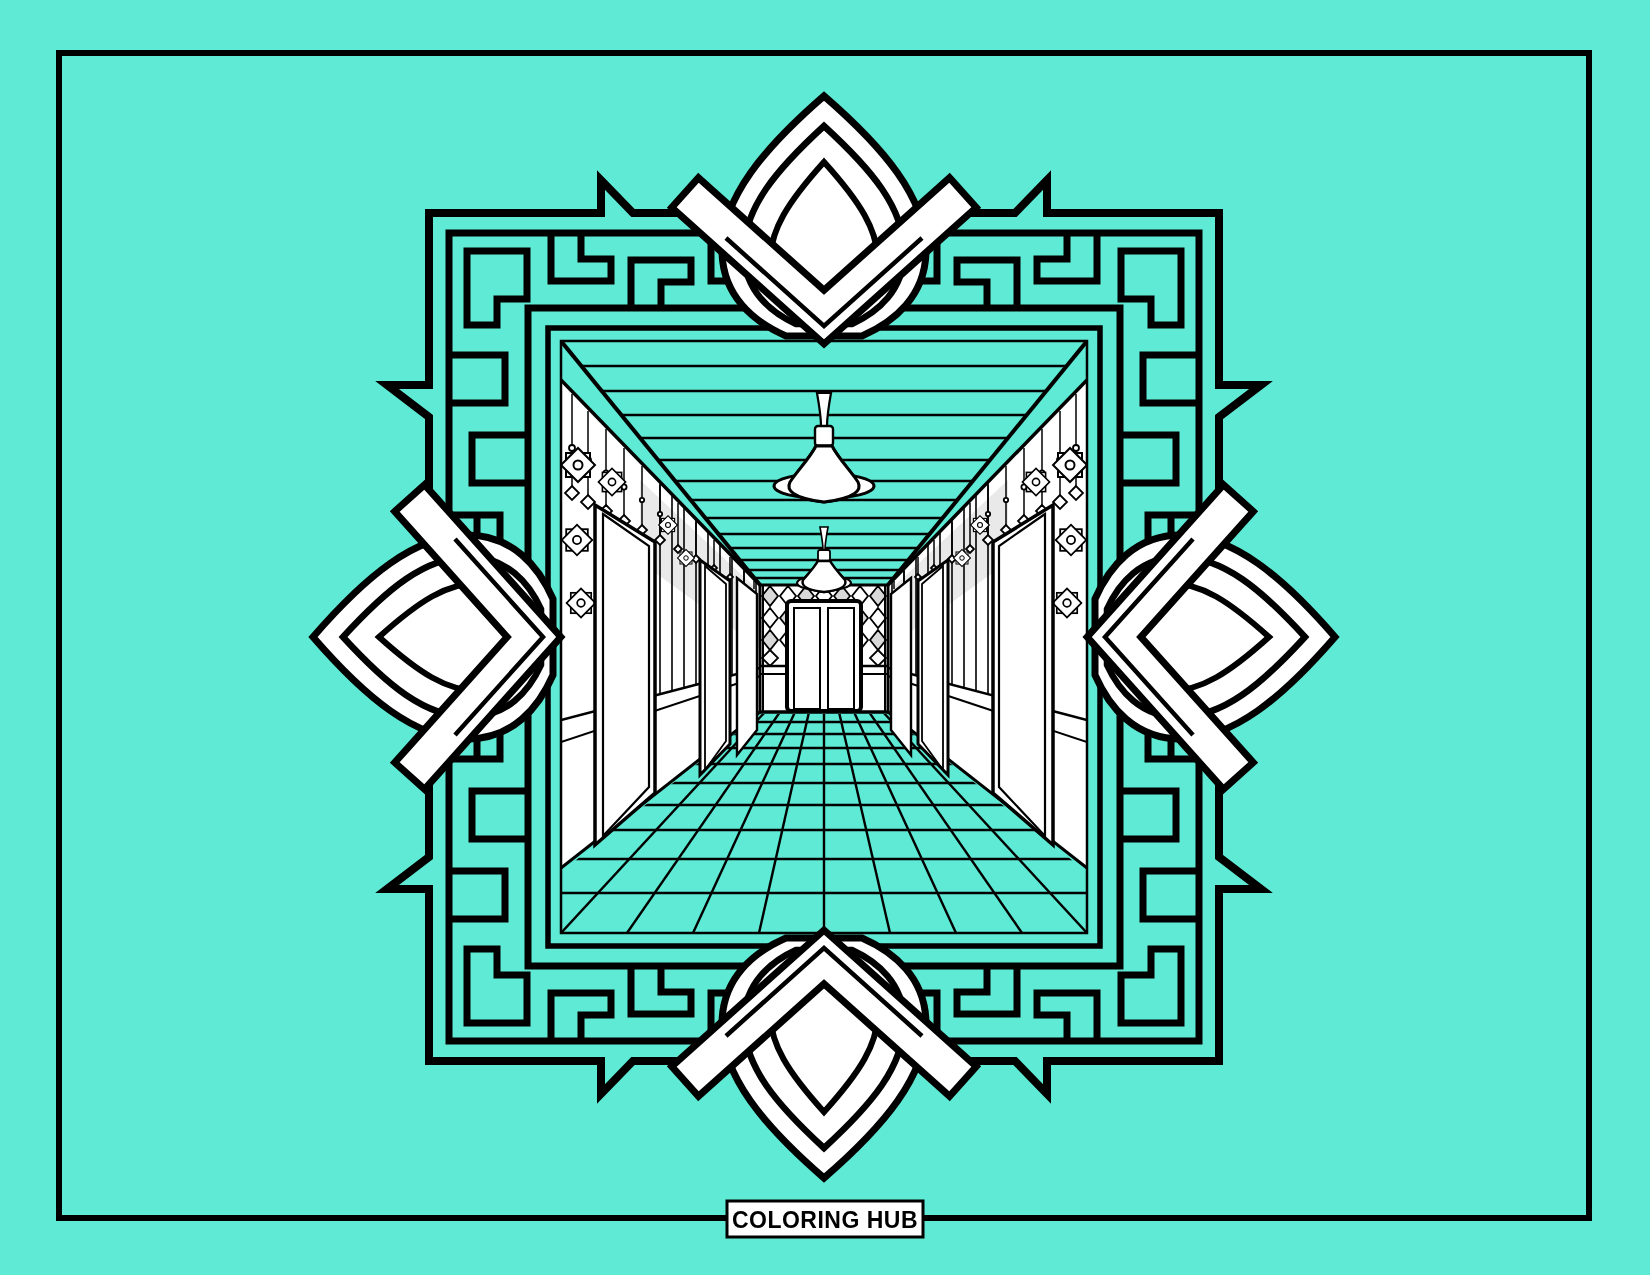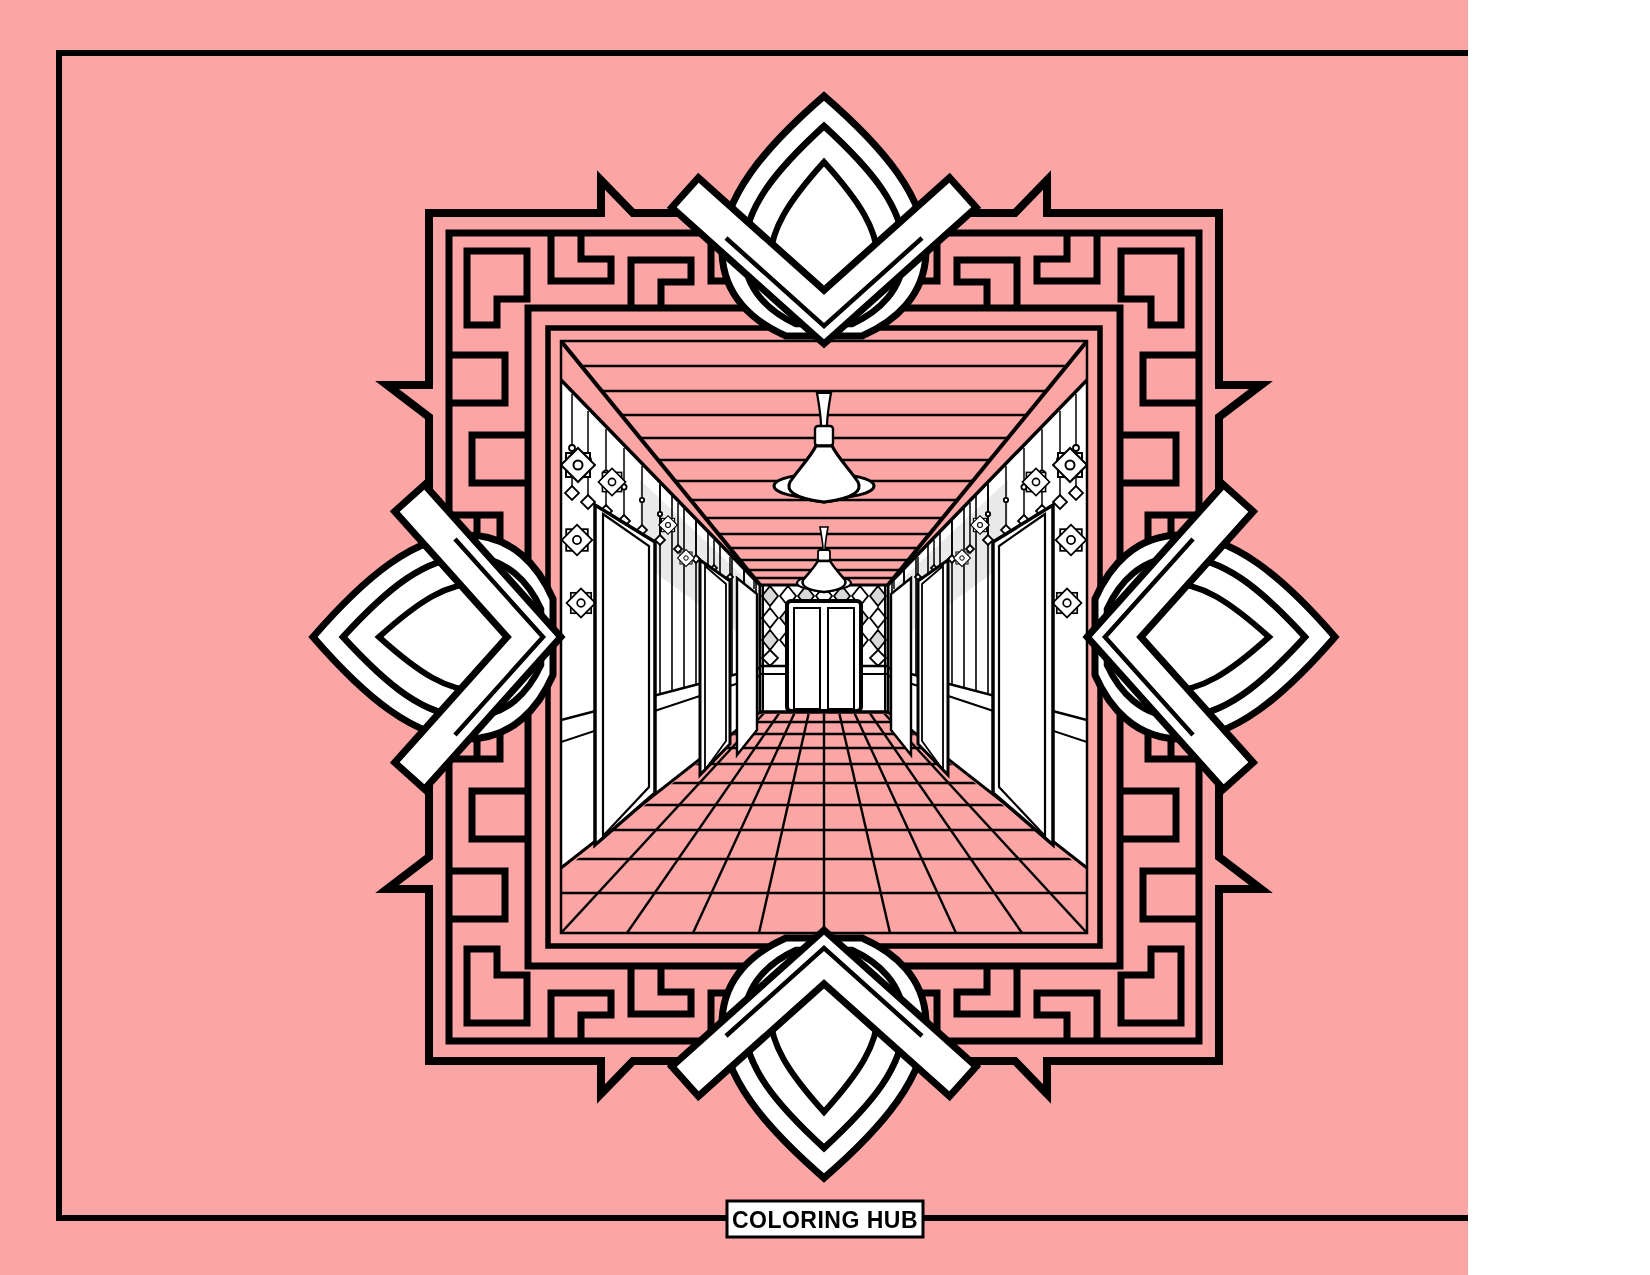--- a/index.html
+++ b/index.html
@@ -1,16 +1,16 @@
 <!DOCTYPE html>
 <html><head>
 <meta charset="utf-8">
 <style>
   html,body{margin:0;padding:0;background:#ffffff;}
-  .page{position:relative;width:1468px;height:1275px;background:#fca5a5;overflow:hidden;
+  .page{position:relative;width:1650px;height:1275px;background:#5eead4;overflow:hidden;
         font-family:"Liberation Sans", sans-serif;}
   svg{display:block;}
   svg text{font-family:"Liberation Sans","DejaVu Sans",sans-serif;font-weight:bold;}
 </style>
 </head>
 <body>
 
 <div class="page">
 <svg width="1650" height="1275" viewBox="0 0 1650 1275">
   <defs>

